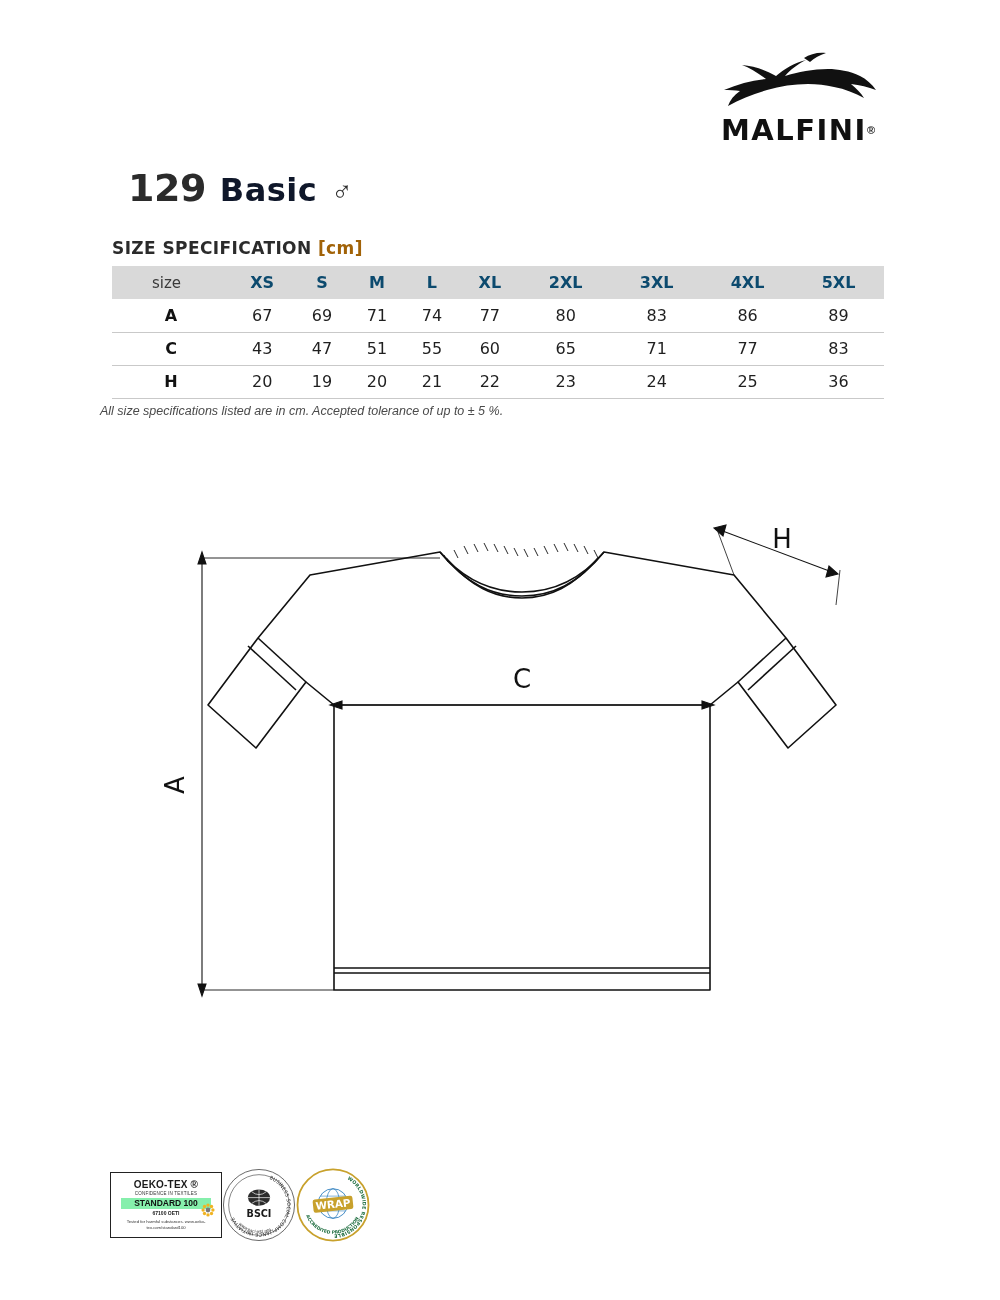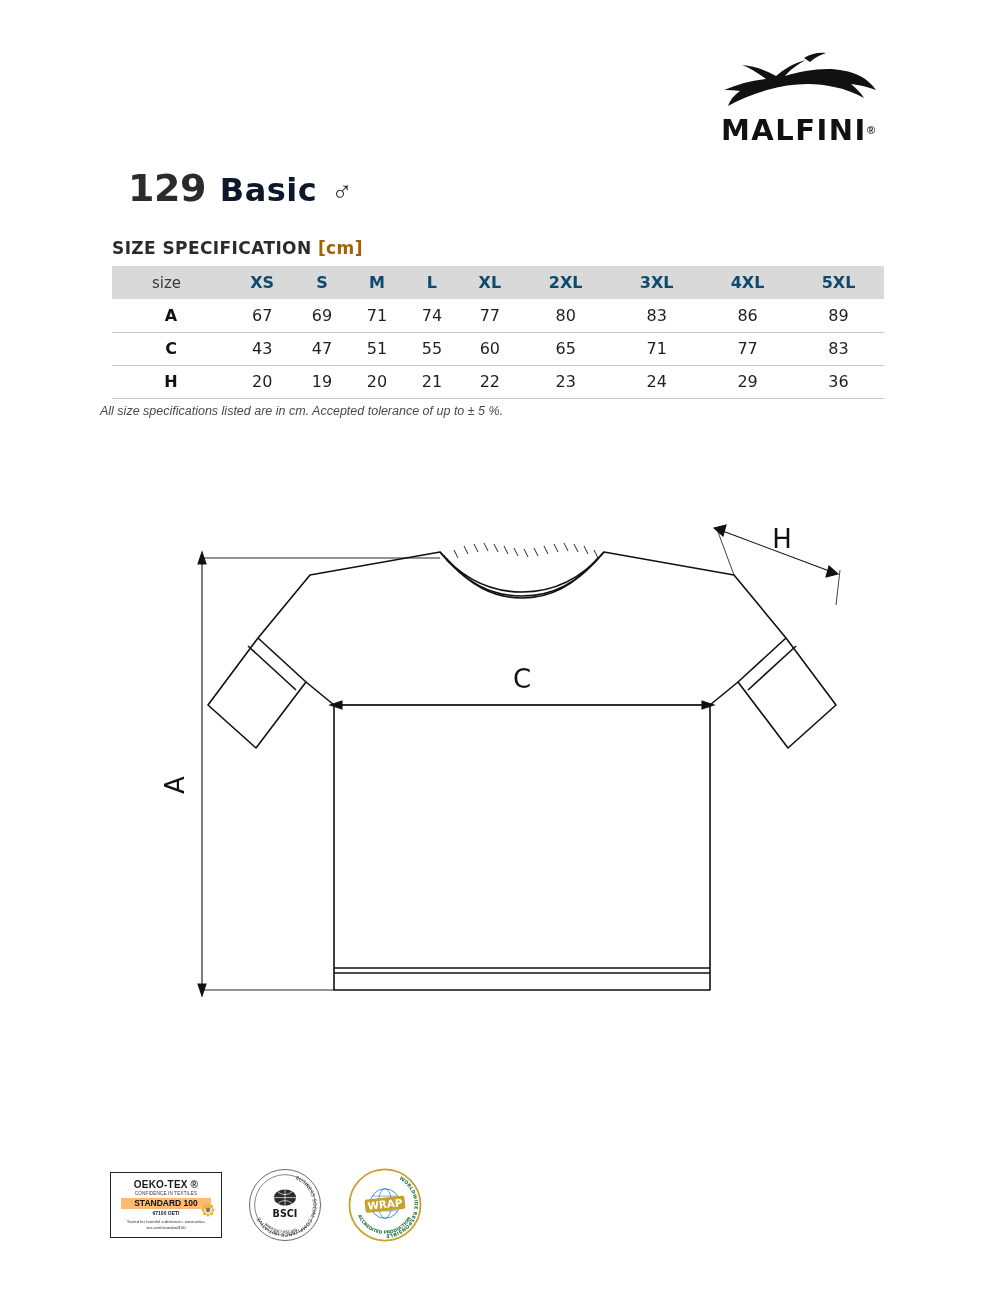--- a/index.html
+++ b/index.html
@@ -140,39 +140,38 @@
     height: 540px;
   }
 
   
   .certs {
     position: absolute;
     top: 1168px;
     left: 110px;
     display: flex;
     align-items: center;
-    gap: 26px;
   }
   .cert-oeko {
     width: 112px;
     height: 66px;
     border: 1px solid #222;
     background: #fff;
     position: relative;
     display: flex;
     flex-direction: column;
     align-items: center;
     justify-content: center;
     padding: 3px 2px;
   }
   .oeko-t1 { font-size: 10px; font-weight: bold; letter-spacing: 0.2px; }
   .oeko-t2 { font-size: 4.5px; letter-spacing: 0.2px; color: #333; margin-top: 1px; }
   .oeko-band {
     margin-top: 2px;
-    background: #fdba74;
+    background: #86efac;
     color: #111;
     font-size: 8.5px;
     font-weight: bold;
     width: 84%;
     text-align: center;
     line-height: 11px;
   }
   .oeko-t3 { font-size: 5px; font-weight: bold; margin-top: 1px; }
   .oeko-t4 { font-size: 4.2px; color: #333; margin-top: 3px; text-align: center; line-height: 6px; }
   .oeko-flower {
@@ -247,21 +246,21 @@
     </tr>
     <tr>
       <td class="rowlabel">H</td>
       <td>20</td>
       <td>19</td>
       <td>20</td>
       <td>21</td>
       <td>22</td>
       <td>23</td>
       <td>24</td>
-      <td>29</td>
+      <td>25</td>
       <td>36</td>
     </tr>
   </tbody>
 </table>
 
 <div class="spec-note">All size specifications listed are in cm. Accepted tolerance of up to ± 5 %.</div>
 
 <div class="drawing">
   <svg width="780" height="540" viewBox="0 0 780 540">
     <g fill="none" stroke="#111" stroke-width="1.6" stroke-linejoin="round">

